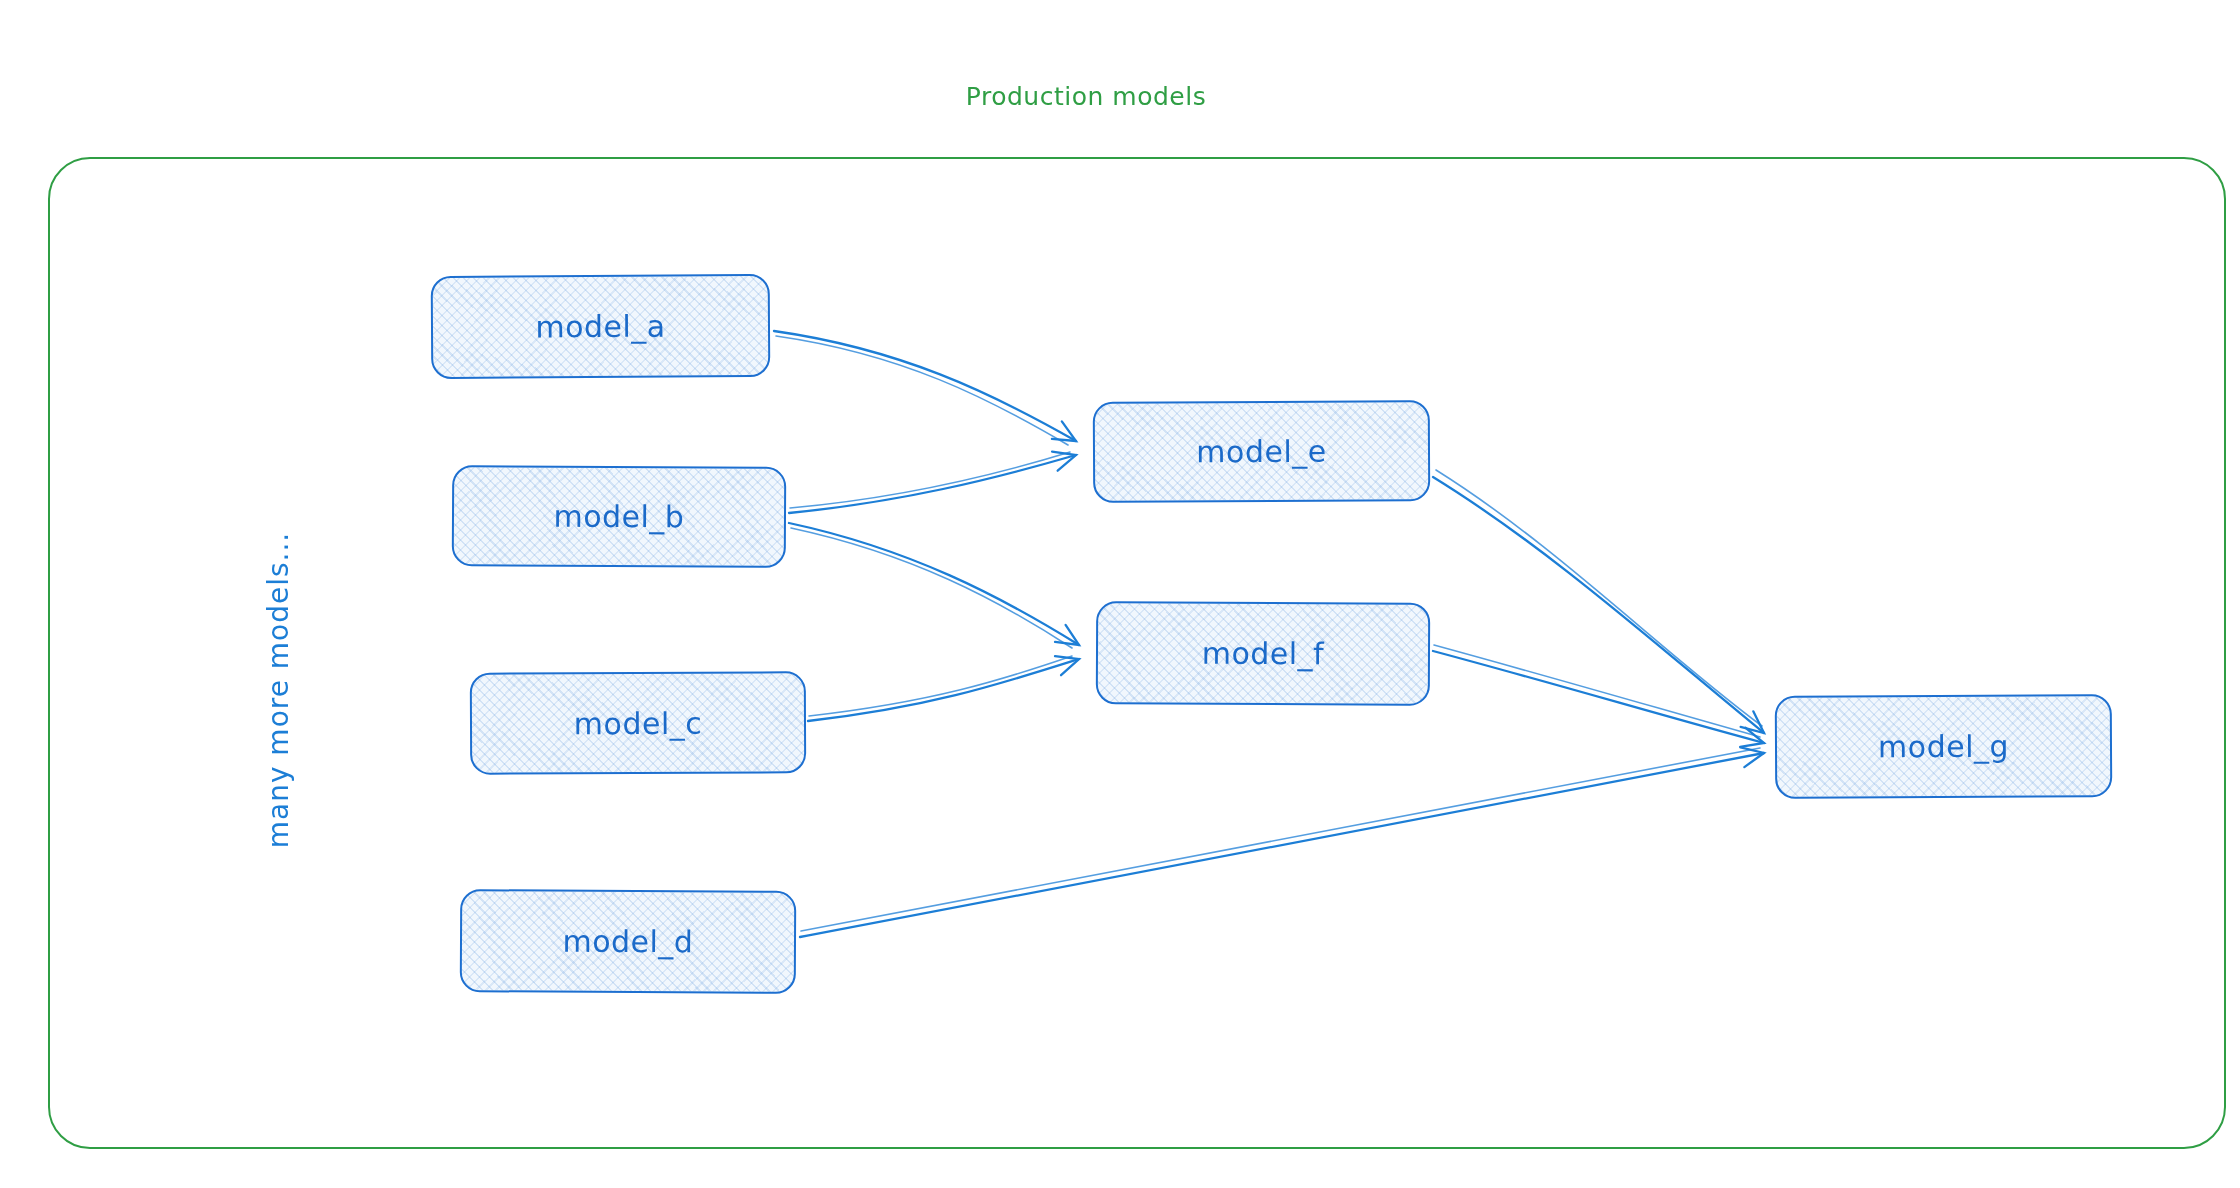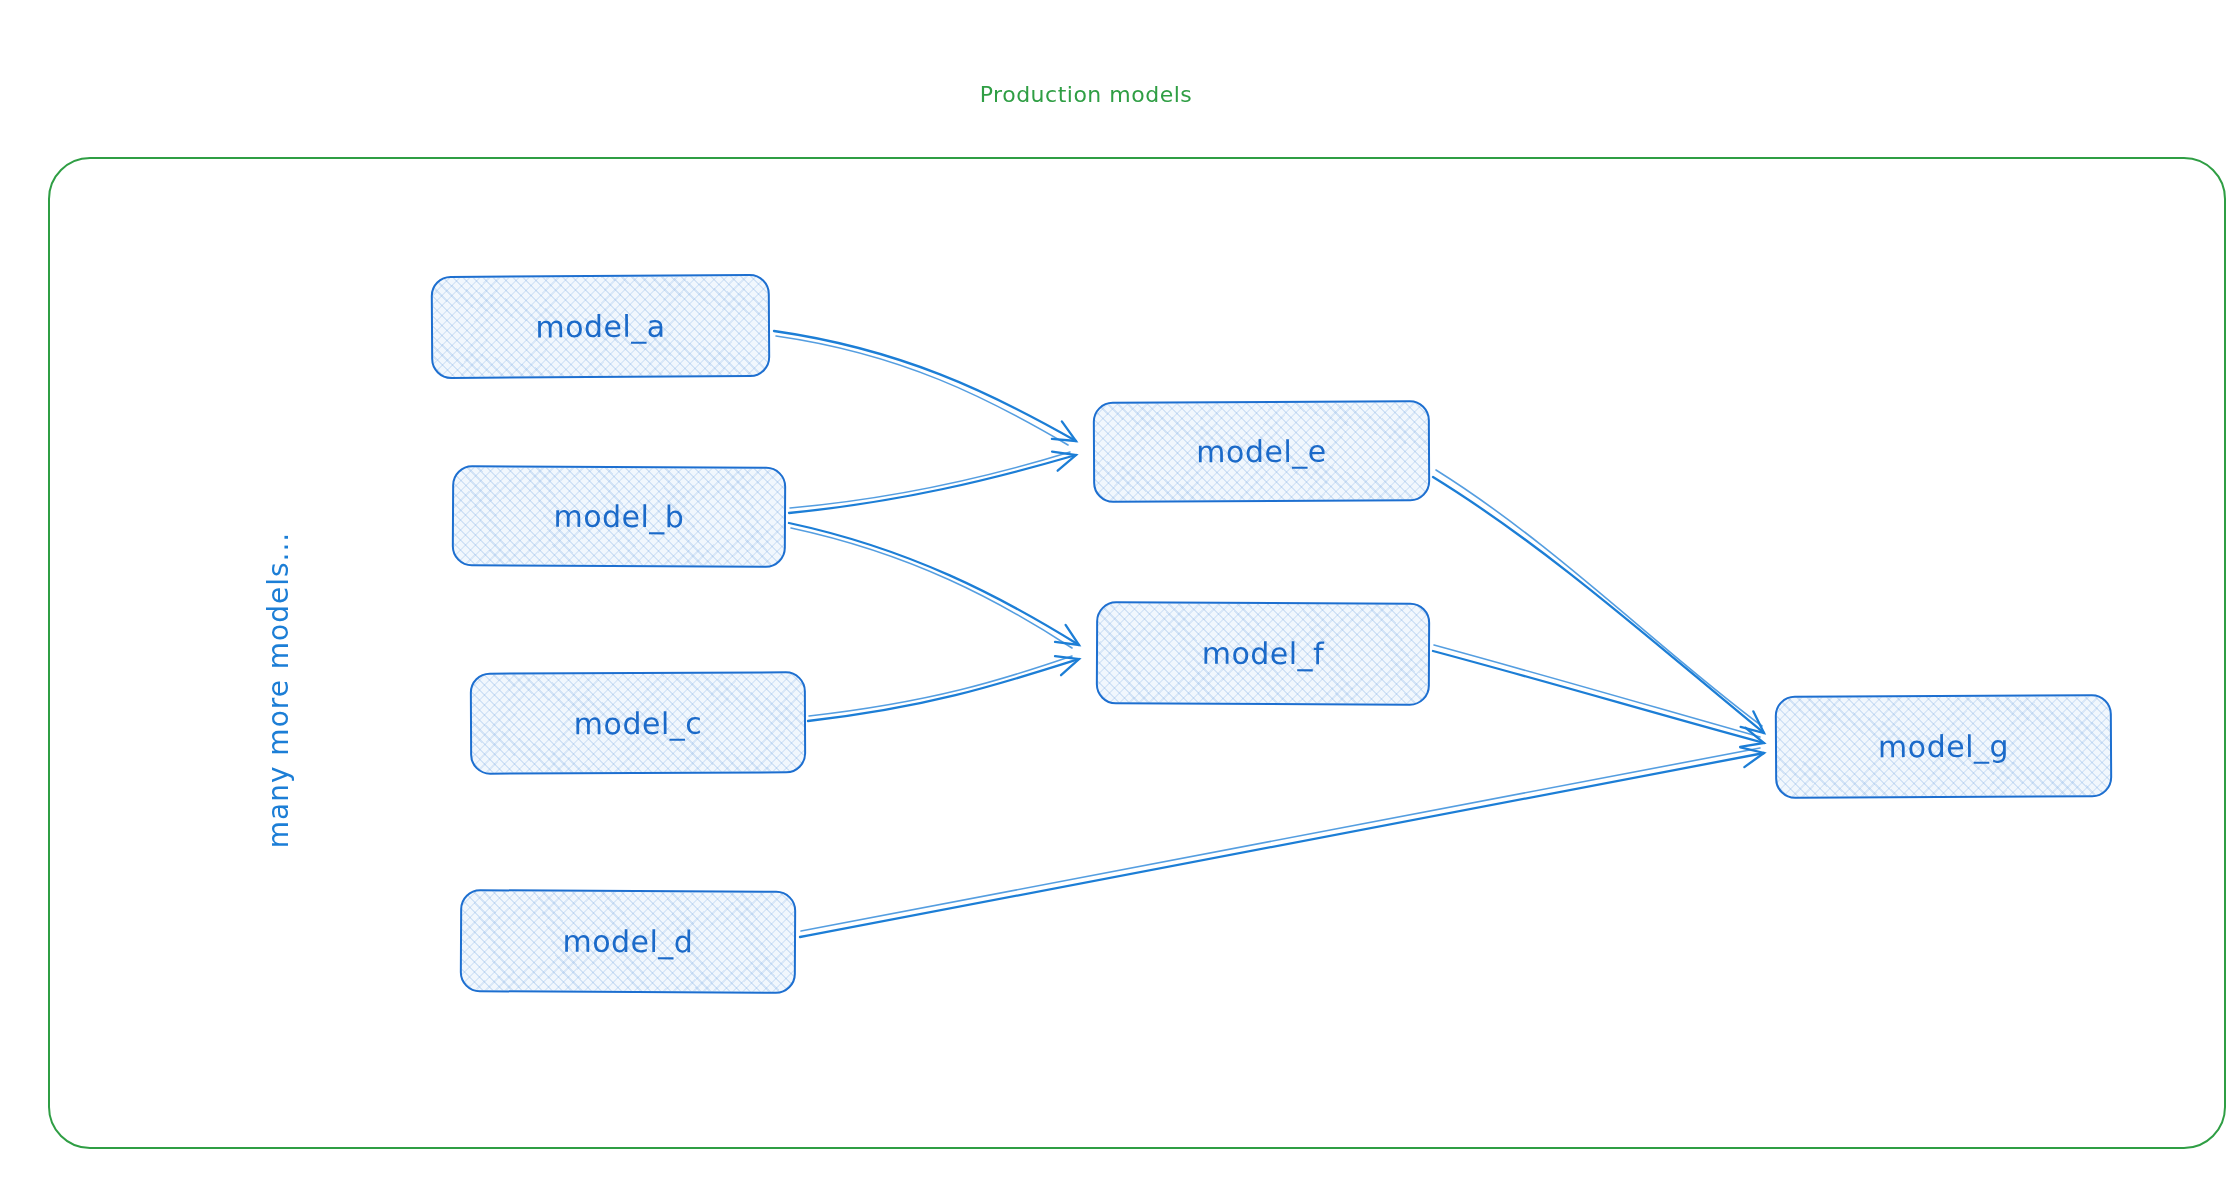--- a/index.html
+++ b/index.html
@@ -9,21 +9,21 @@
     font-family: "DejaVu Sans", sans-serif;
     overflow: hidden;
   }
   .canvas { position: relative; width: 2240px; height: 1188px; }
 
   .diagram-title {
     position: absolute;
     left: 1086px; top: 82px;
     transform: translateX(-50%);
     color: #2f9e44;
-    font-size: 22px;
+    font-size: 25px;
     letter-spacing: 0.5px;
     white-space: nowrap;
   }
 
   .frame {
     position: absolute;
     left: 48px; top: 157px;
     width: 2178px; height: 992px;
     border: 2.5px solid #2f9e44;
     border-radius: 42px;

